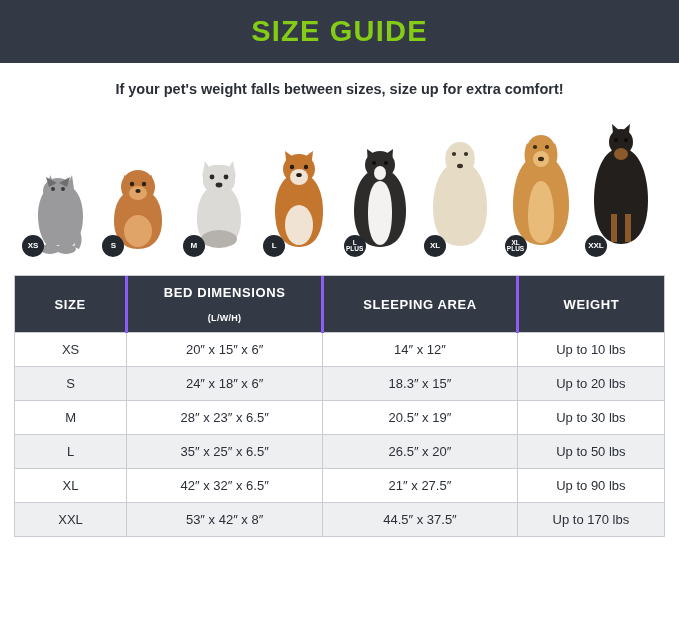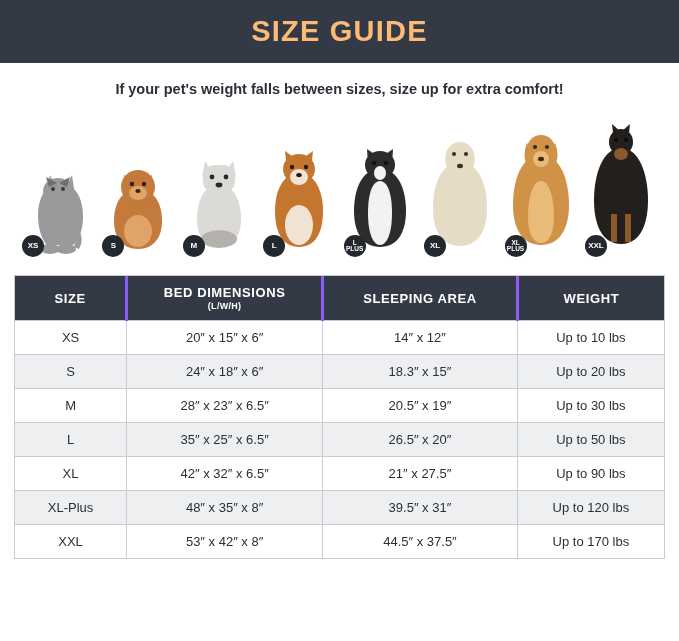--- a/index.html
+++ b/index.html
@@ -23,21 +23,21 @@
 
   
   .header {
     height: 63px;
     background: #343a45;
     display: flex;
     align-items: center;
     justify-content: center;
   }
   .header-title {
-    color: #fdba74;
+    color: #84cc16;
     font-size: 29px;
     font-weight: bold;
     letter-spacing: 1.2px;
   }
 
   
   .subtitle-wrap {
     height: 52px;
     display: flex;
     align-items: center;
@@ -127,21 +127,21 @@
     text-align: center;
     border-right: 3px solid #8b5cf6;
     vertical-align: middle;
   }
   thead th:last-child { border-right: none; }
   thead th .sub {
     display: block;
     font-size: 9px;
     font-weight: bold;
     letter-spacing: 0.3px;
-    margin-top: 1px;
+    margin-top: 13px;
   }
   tbody td {
     font-size: 13px;
     text-align: center;
     padding: 9px 4px;
     border-right: 1px solid #c9ccd2;
     border-top: 1px solid #c9ccd2;
     color: #2b2f38;
     background: #ffffff;
   }
@@ -389,26 +389,20 @@
           <td>26.5″ x 20″</td>
           <td>Up to 50 lbs</td>
         </tr>
         <tr>
           <td>XL</td>
           <td>42″ x 32″ x 6.5″</td>
           <td>21″ x 27.5″</td>
           <td>Up to 90 lbs</td>
         </tr>
         <tr>
-          <td>XL-Plus</td>
-          <td>48″ x 35″ x 8″</td>
-          <td>39.5″ x 31″</td>
-          <td>Up to 120 lbs</td>
-        </tr>
-        <tr>
           <td>XXL</td>
           <td>53″ x 42″ x 8″</td>
           <td>44.5″ x 37.5″</td>
           <td>Up to 170 lbs</td>
         </tr>
       </tbody>
     </table>
   </div>
 
 </div>

